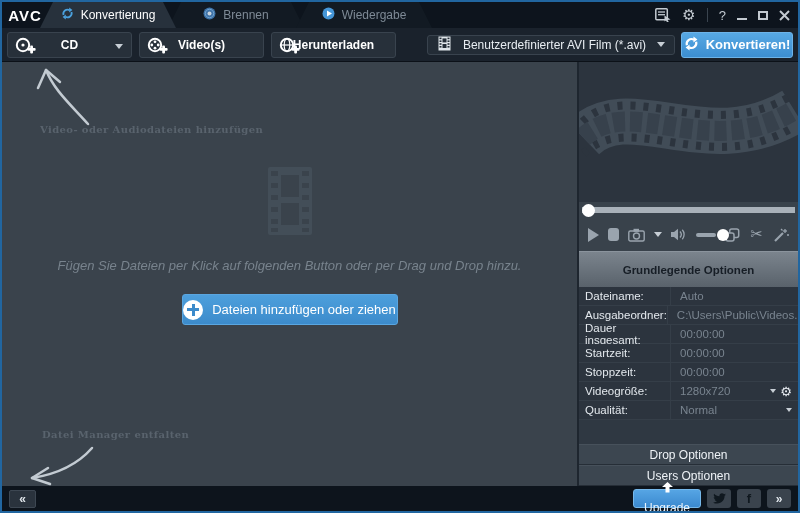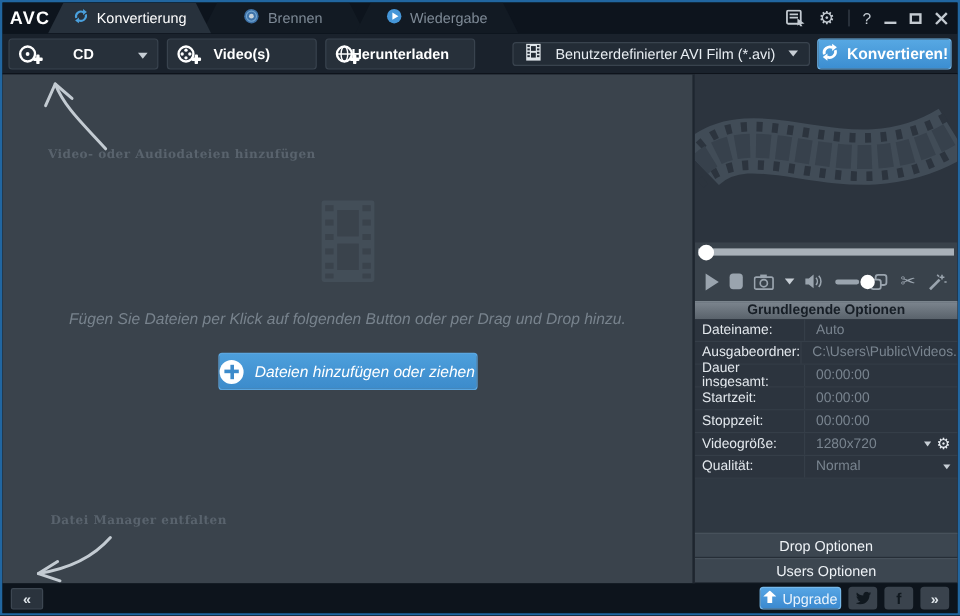--- a/index.html
+++ b/index.html
@@ -46,21 +46,21 @@
   .hint{ font-family:"DejaVu Serif", serif; font-weight:bold; color:#59636d; font-size:10px;
          position:absolute; letter-spacing:.4px; }
   .hint-add{ left:38px; top:62px; }
   .hint-manager{ left:40px; bottom:46px; }
   .arrow-svg{ position:absolute; }
   .film-center{ position:absolute; left:50%; top:103px; transform:translateX(-50%); }
   .drop-text{ position:absolute; top:196px; width:100%; text-align:center; color:#78838d; font-size:13px;font-style:italic; }
   .add-files-btn{ position:absolute; top:232px; left:50%; transform:translateX(-50%);
                   width:216px; height:31px; background:linear-gradient(#4d9fdc,#3c8bcb);
                   border:1px solid #5aa6e0; border-radius:3px; display:flex; align-items:center;
-                  justify-content:center; gap:9px; color:#fff; font-size:13px; cursor:pointer;font-style:italic; }
+                  justify-content:center; gap:9px; color:#fff; font-size:13px; cursor:pointer; }
   .plus-circle{ width:20px; height:20px; background:#fff; border-radius:50%; position:relative; }
   .plus-circle::before, .plus-circle::after{ content:""; position:absolute; background:#3c8bcb; }
   .plus-circle::before{ left:4px; top:8.5px; width:12px; height:3px; }
   .plus-circle::after{ left:8.5px; top:4px; width:3px; height:12px; }
 
   
   .rightpanel{ width:219px; display:flex; flex-direction:column; background:#39424b; flex:0 0 auto; }
   .preview{ height:140px; background:#2c343e; position:relative; overflow:hidden; }
   .seekrow{ height:16px; position:relative; display:flex; align-items:center; padding:0 3px; }
   .seektrack{ flex:1; height:6px; background:#a9b1b9; }
@@ -69,21 +69,21 @@
   .play-glyph{ width:0; height:0; border-top:7px solid transparent; border-bottom:7px solid transparent;
                border-left:11px solid #9aa4ae; }
   .stop-glyph{ width:11px; height:13px; background:#9aa4ae; border-radius:3px; }
   .ctl{ display:flex; align-items:center; cursor:pointer; }
   .vol-slider{ width:52px; height:4px; background:#9aa4ae; border-radius:2px; position:relative; }
   .vol-fill{ width:26px; height:4px; background:#3f93d6; border-radius:2px; }
   .vol-thumb{ position:absolute; left:21px; top:-4px; width:12px; height:12px; background:#fff; border-radius:50%; }
   .ctl-right{ margin-left:auto; display:flex; gap:10px; align-items:center; }
   .scissors{ color:#9aa4ae; font-family:"DejaVu Sans", sans-serif; font-size:15px; line-height:1; }
 
-  .opt-header{ height:15px; background:linear-gradient(#7b848d,#59626b); border-top:1px solid #8b949d;
+  .opt-header{ height:36px; background:linear-gradient(#7b848d,#59626b); border-top:1px solid #8b949d;
                color:#171e26; font-size:11.5px; font-weight:bold; display:flex; align-items:center;
                justify-content:center; }
   .opt-row{ height:19px; display:flex; align-items:stretch; background:#2c343e; border-bottom:1px solid #353e48;
             font-size:11.5px; }
   .opt-label{ width:92px; padding-left:6px; color:#e3e8ed; border-right:1px solid #353e48;
               display:flex; align-items:center; }
   .opt-value{ flex:1; padding:0 6px 0 9px; color:#79848f; display:flex; align-items:center; gap:4px; }
   .opt-value .grow{ flex:1; white-space:nowrap; overflow:hidden; }
   .gear-white{ color:#e8edf2; font-family:"DejaVu Sans", sans-serif; font-size:13px; line-height:1; }
   .gear-titlebar{ font-family:"DejaVu Sans", sans-serif; font-size:15px; color:#c3cad1; line-height:1; }
@@ -92,21 +92,21 @@
             color:#eef2f6; font-size:12px; display:flex; align-items:center; justify-content:center; cursor:pointer; }
 
   
   .statusbar{ height:25px; background:#0d141c; display:flex; align-items:center; padding:0 7px; gap:6px; flex:0 0 auto;}
   .collapse-btn{ width:27px; height:18px; background:#2a333d; border:1px solid #3d4752; border-radius:2px;
                  color:#dfe5ea; font-size:12px; font-weight:bold; display:flex; align-items:center;
                  justify-content:center; cursor:pointer; }
   .statusbar-right{ margin-left:auto; display:flex; align-items:center; gap:6px; }
   .upgrade-btn{ width:68px; height:19px; background:linear-gradient(#56a5e4,#3b89cf); border:1px solid #76b8ea;
                 border-radius:3px; color:#e9f3fc; font-size:12px; display:flex; align-items:center;
-                justify-content:center; gap:5px; cursor:pointer; }
+                justify-content:center; gap:5px; cursor:pointer;flex-direction:column; }
   .social-btn{ width:24px; height:19px; background:#3a434d; border-radius:3px; display:flex; align-items:center;
                justify-content:center; cursor:pointer; color:#10181f; font-weight:bold; font-size:13px; }
   .expand-btn{ color:#dfe5ea; font-weight:bold; font-size:12px; }
 </style>
 </head>
 <body>
 
 <div class="window">
 
   <div class="titlebar">

